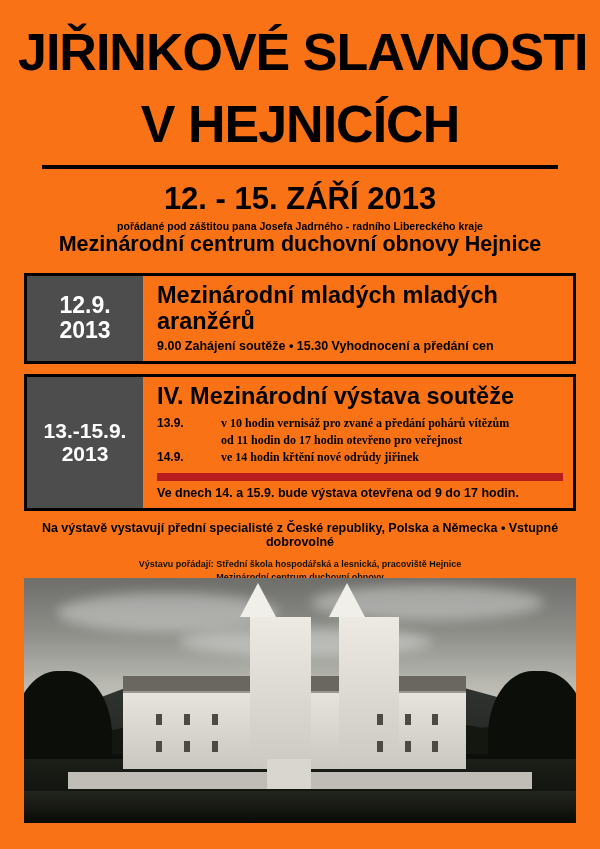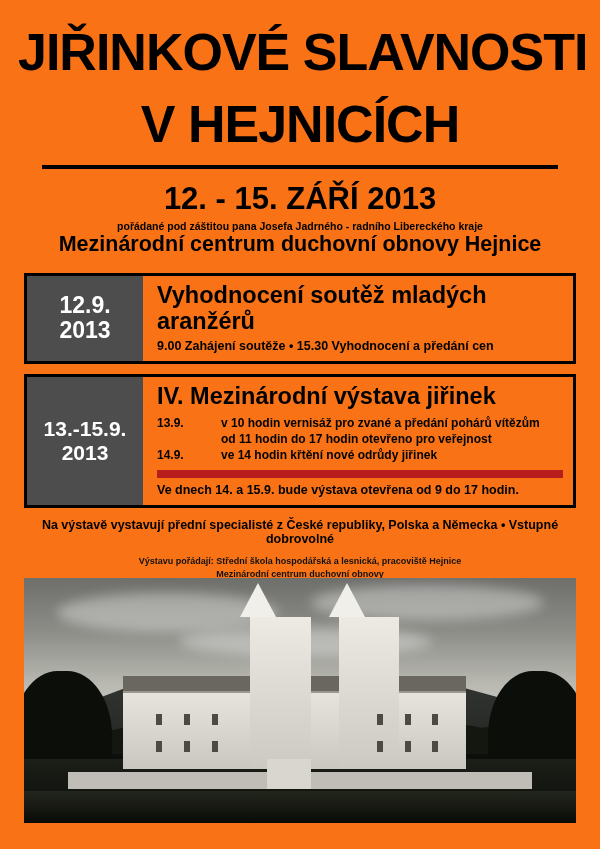--- a/index.html
+++ b/index.html
@@ -110,21 +110,21 @@
     border-collapse: collapse;
     margin-top: 5px;
   }
   .detail-table td {
     font-size: 12px;
     font-weight: bold;
     vertical-align: top;
     padding: 1px 0;
   }
   .detail-table td.day { width: 42px; white-space: nowrap; }
-  .detail-table td.txt { padding-left: 22px; }
+  .detail-table td.txt { padding-left: 22px; font-family: Liberation Serif, serif; }
   .prog-note {
     border-top: 8px solid #b91c1c;
     margin-top: 7px;
     padding-top: 5px;
     font-size: 12.5px;
     font-weight: bold;
   }
   
   .exhibitors {
     text-align: center;
@@ -242,32 +242,32 @@
   <div class="venue-line">Mezinárodní centrum duchovní obnovy Hejnice</div>
 
   <div class="program">
 
     <div class="prog-box">
       <div class="prog-date">
         <span>12.9.</span>
         <span>2013</span>
       </div>
       <div class="prog-body">
-        <div class="prog-head">Vyhodnocení soutěž mladých aranžérů</div>
+        <div class="prog-head">Mezinárodní mladých mladých aranžérů</div>
         <div class="prog-sub">9.00 Zahájení soutěže • 15.30 Vyhodnocení a předání cen</div>
       </div>
     </div>
 
     <div class="prog-box">
       <div class="prog-date small">
         <span>13.-15.9.</span>
         <span>2013</span>
       </div>
       <div class="prog-body">
-        <div class="prog-head">IV. Mezinárodní výstava jiřinek</div>
+        <div class="prog-head">IV. Mezinárodní výstava soutěže</div>
         <table class="detail-table">
           <tbody>
               <tr>
             <td class="day">13.9.</td>
             <td class="txt">v 10 hodin vernisáž pro zvané a předání pohárů vítězům</td>
           </tr>
           <tr>
             <td class="day"></td>
             <td class="txt">od 11 hodin do 17 hodin otevřeno pro veřejnost</td>
           </tr>

